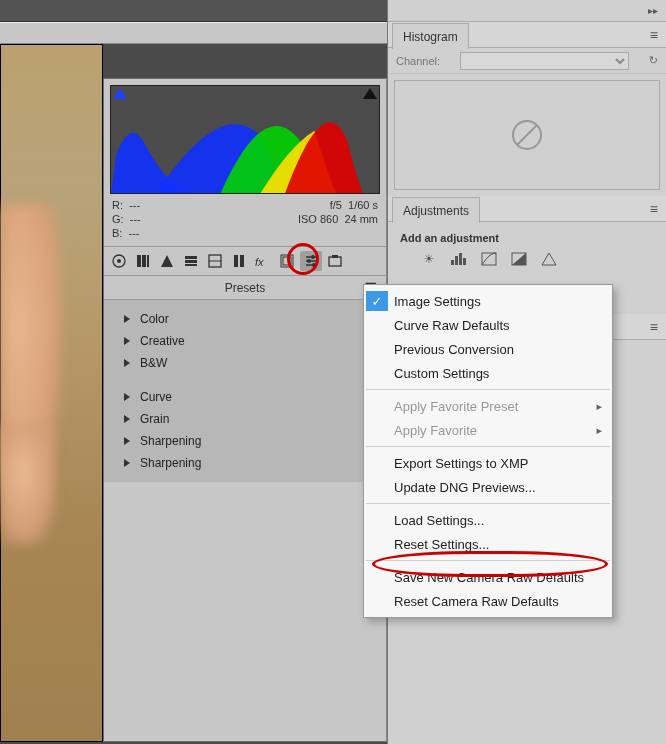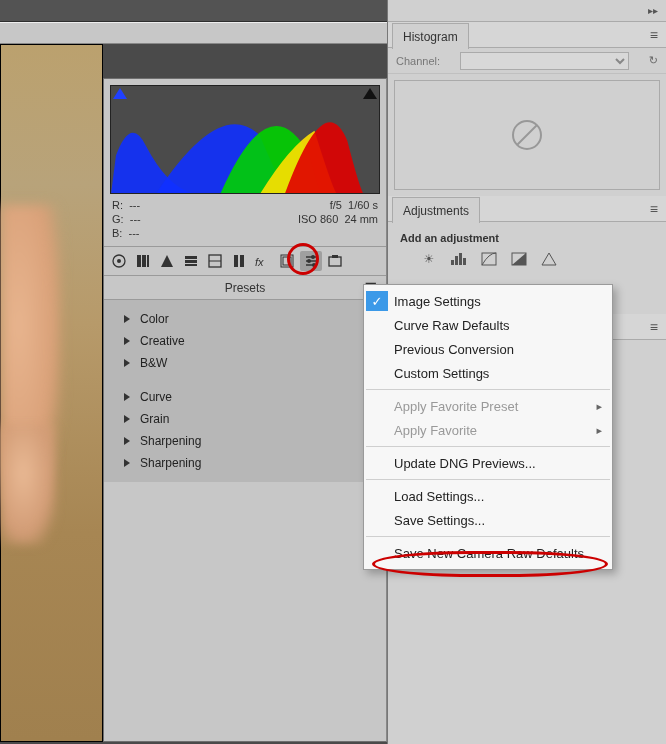--- a/index.html
+++ b/index.html
@@ -414,28 +414,34 @@
   <div class="item disabled">
       <span>Apply Favorite Preset</span>
       <span class="sub">▸</span>
     </div>
   <div class="item disabled">
       <span>Apply Favorite</span>
       <span class="sub">▸</span>
     </div>
   <div class="sep"></div>
   <div class="item">
+      <span>Export Settings to XMP</span>
+    </div>
+  <div class="item">
       <span>Update DNG Previews...</span>
     </div>
   <div class="sep"></div>
   <div class="item">
       <span>Load Settings...</span>
     </div>
   <div class="item">
-      <span>Save Settings...</span>
+      <span>Reset Settings...</span>
     </div>
   <div class="sep"></div>
   <div class="item">
       <span>Save New Camera Raw Defaults</span>
     </div>
+  <div class="item">
+      <span>Reset Camera Raw Defaults</span>
+    </div>
 </div>
 
 <div class="red-oval" style="left:372px; top:551px; width:236px; height:26px;"></div>
 
 </body></html>

